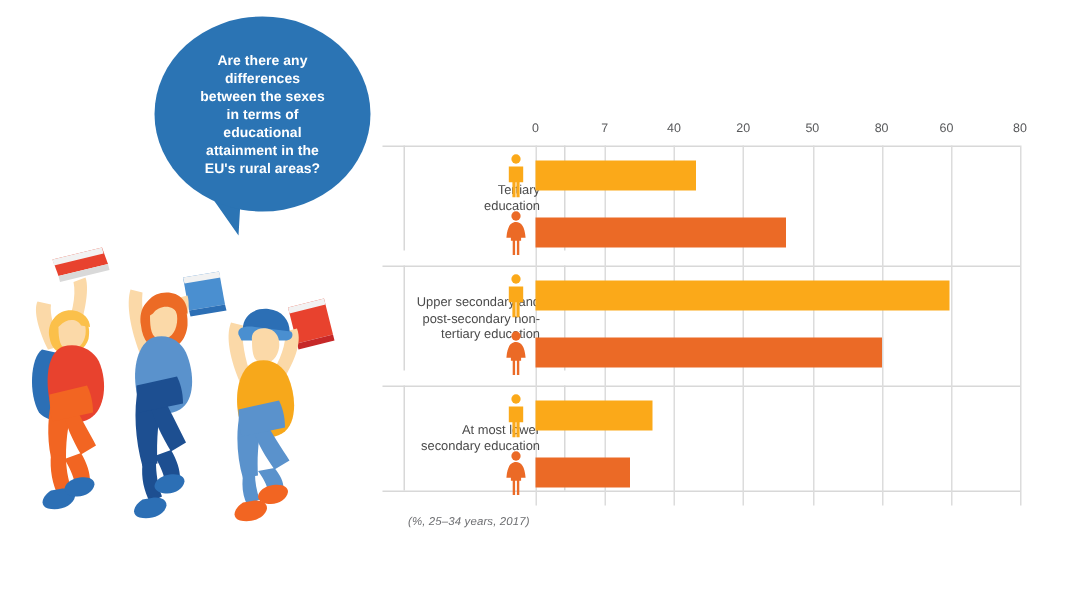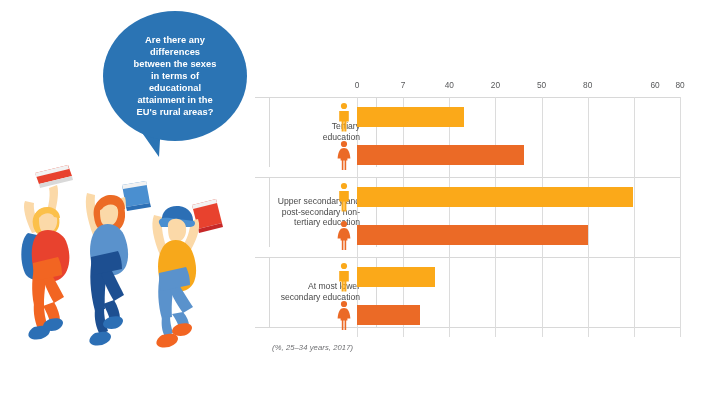--- a/index.html
+++ b/index.html
@@ -185,21 +185,21 @@
   </svg>
 
   <div id="chart">
     <div id="ticks">
         <div class="tick-label" style="left: 129px;">0</div>
         <div class="tick-label" style="left: 175.143px;">7</div>
         <div class="tick-label" style="left: 221.286px;">40</div>
         <div class="tick-label" style="left: 267.429px;">20</div>
         <div class="tick-label" style="left: 313.571px;">50</div>
         <div class="tick-label" style="left: 359.714px;">80</div>
-        <div class="tick-label" style="left: 427px;">60</div>
+        <div class="tick-label" style="left: 403px;">60</div>
         <div class="tick-label" style="left: 452px;">80</div>
       </div>
     <div id="plot">
       <div id="rowsep-layer">
           <div class="rowsep" style="top: 0px; width: 425px;"></div>
           <div class="rowsep" style="top: 80px; width: 425px;"></div>
           <div class="rowsep" style="top: 160px; width: 425px;"></div>
           <div class="rowsep" style="top: 230px; width: 425px;"></div>
         </div>
     <div class="gridline" style="left: 129px; background: rgb(220, 220, 220);"></div>

